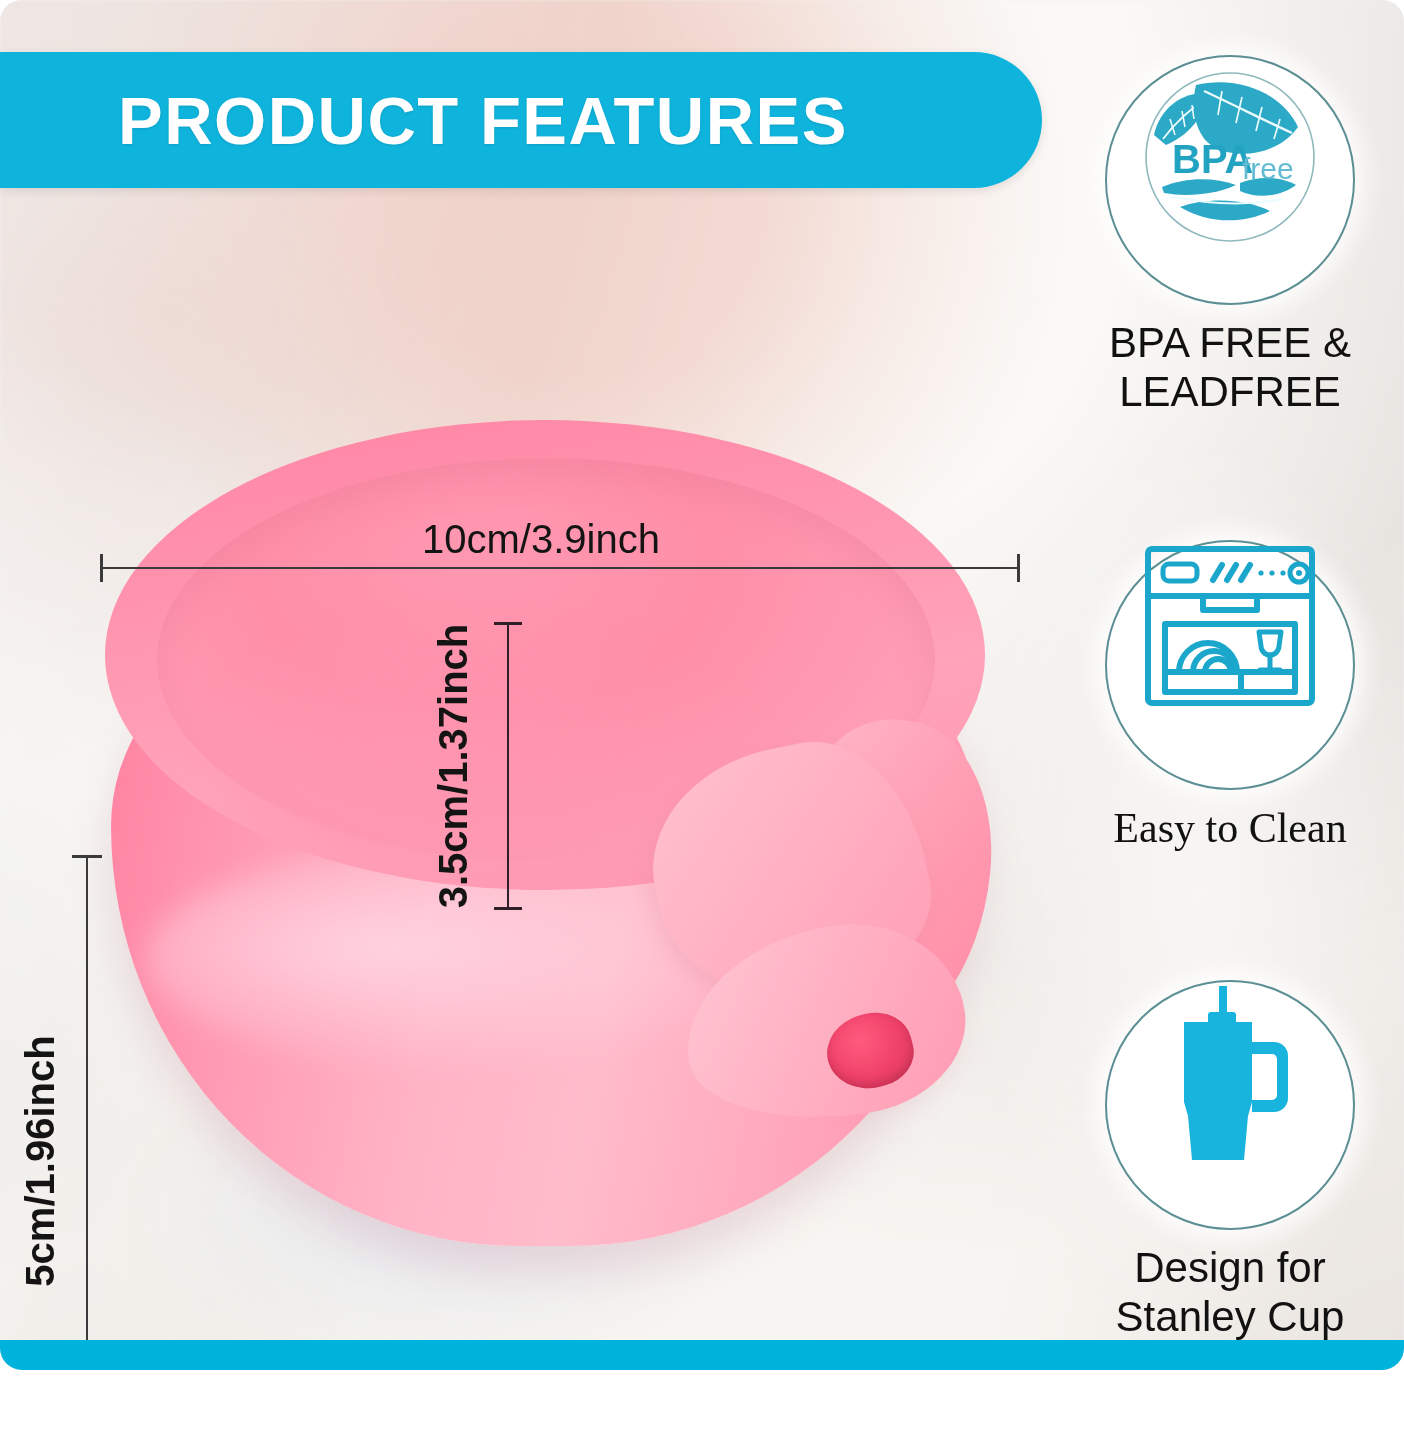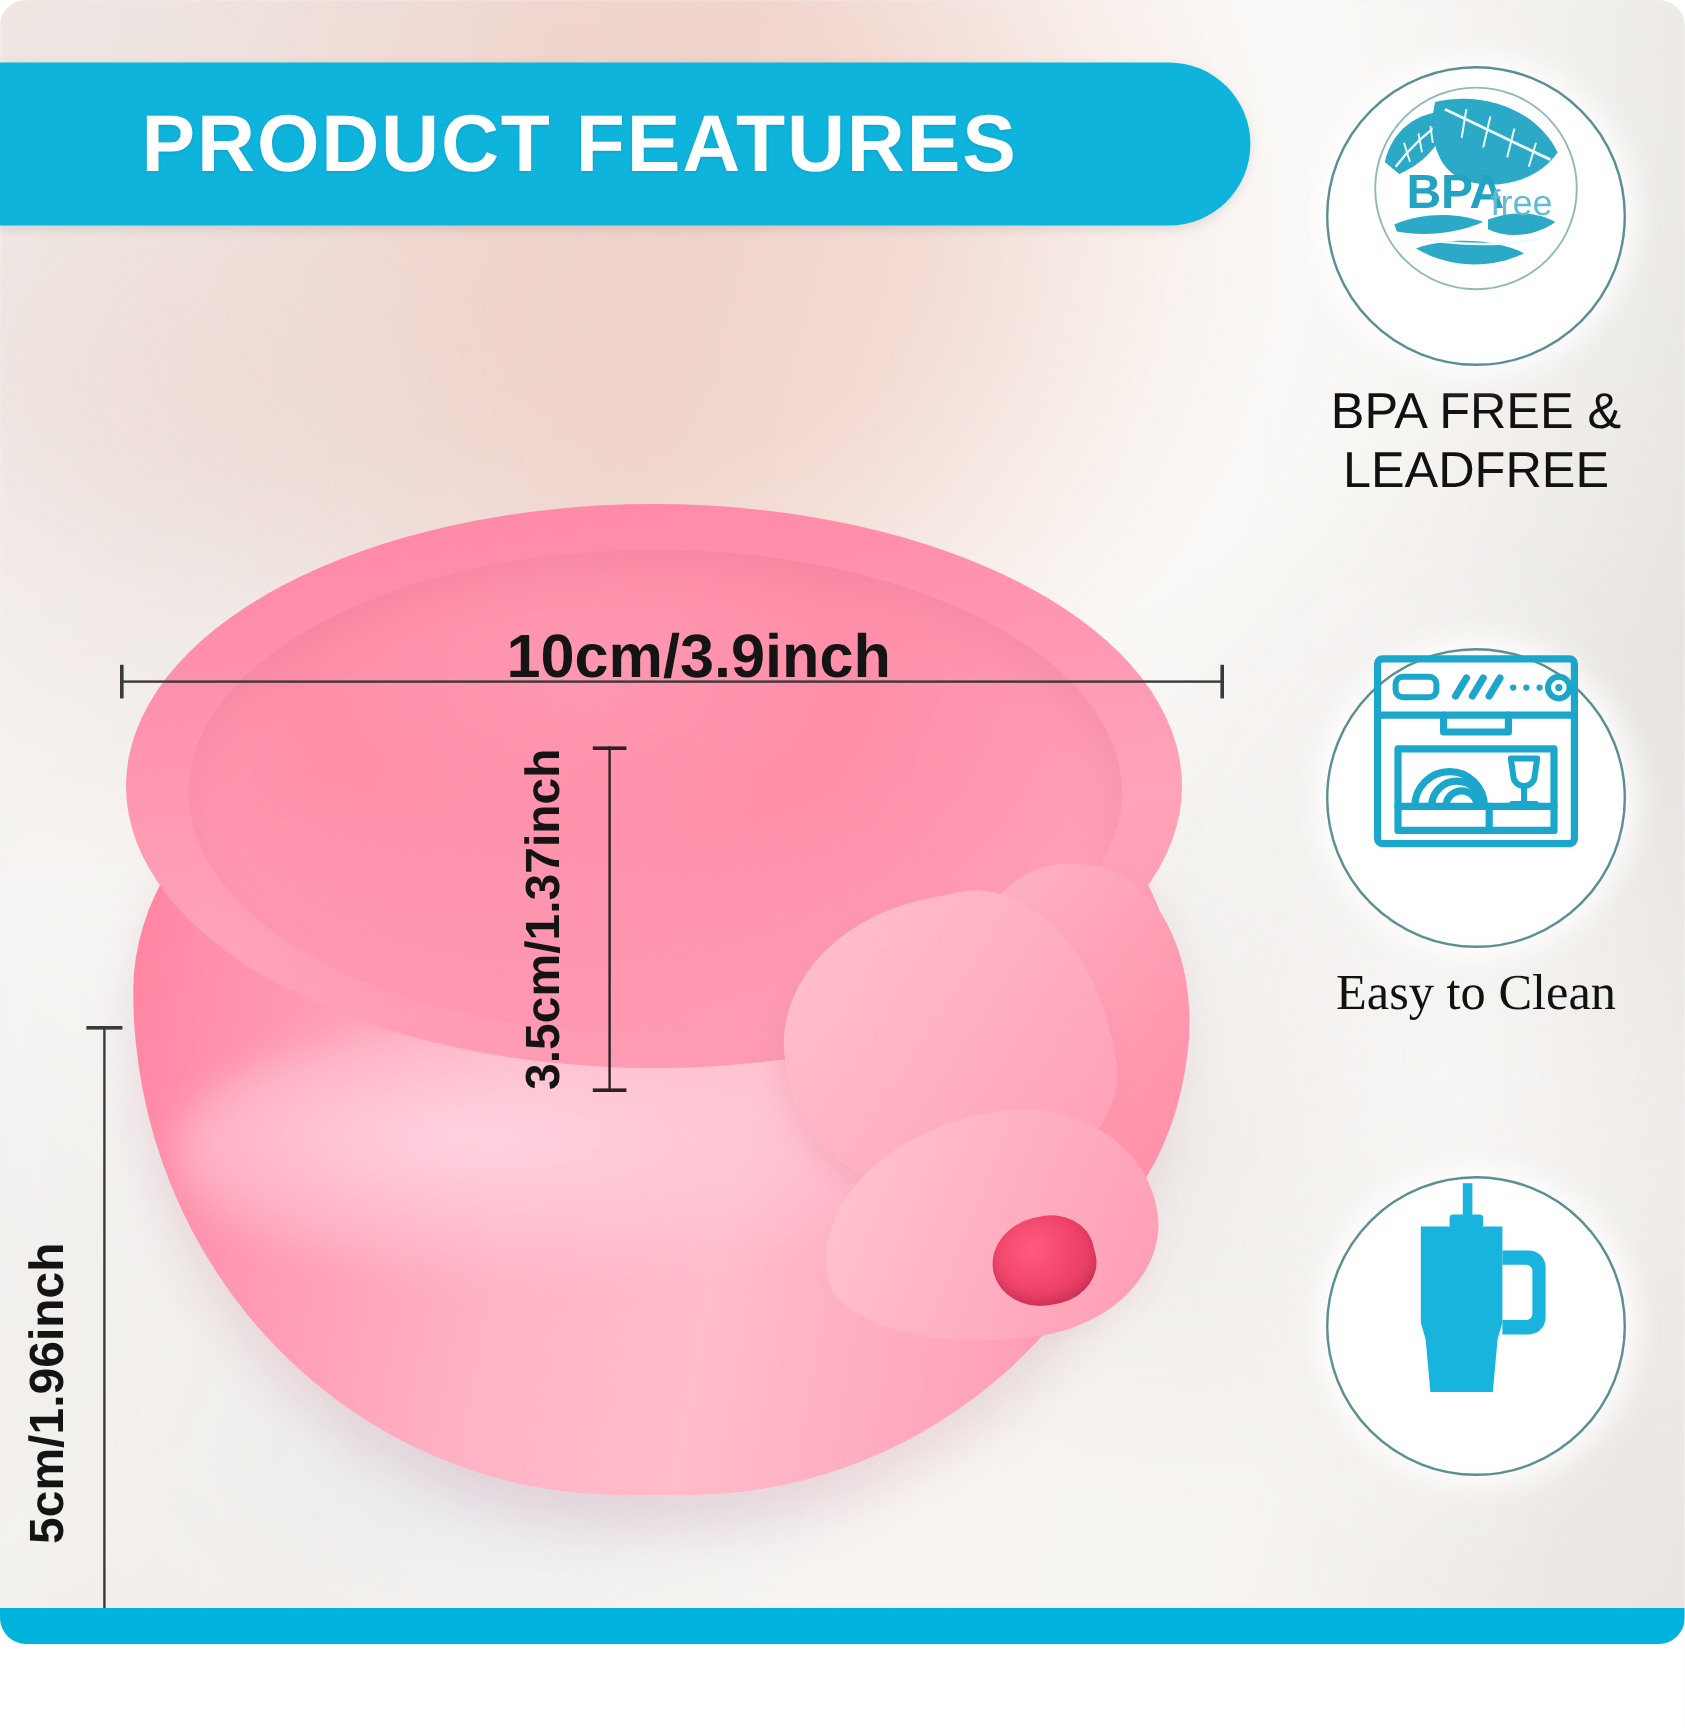--- a/index.html
+++ b/index.html
@@ -253,22 +253,22 @@
     height: 28px;
     background: #3a3a3a;
   }
   .dim-line-h::before { left: 0; }
   .dim-line-h::after  { right: 0; }
 
   .dim-label-h {
     position: absolute;
     left: 422px;
     top: 327px;
-    font-size: 51px;
-    font-weight: 700;
+    font-size: 40px;
+    font-weight: 400;
     color: #141414;
     white-space: nowrap;
   }
 
   
   .dim-line-v-inner {
     position: absolute;
     left: 507px;
     top: 432px;
     width: 2px;
@@ -488,17 +488,19 @@
           <rect x="73" y="4" width="8" height="38" fill="#19b4dd"></rect>
 
           <rect x="62" y="30" width="28" height="12" rx="3" fill="#19b4dd"></rect>
 
           <path d="M38 40 L106 40 L106 120 L102 134 L98 178 L46 178 L42 134 L38 120 Z" fill="#19b4dd"></path>
 
           <path d="M106 60 L128 60 A14 14 0 0 1 142 74 L142 116 A14 14 0 0 1 128 130 L106 130
                    L106 118 L126 118 A5 5 0 0 0 131 113 L131 77 A5 5 0 0 0 126 72 L106 72 Z" fill="#19b4dd"></path>
         </svg>
       </div>
+      <div class="feature-label">Design for
+Stanley Cup</div>
     </div>
   </div>
 
   <div class="bottom-bar"></div>
 </div>
 
 </body></html>

